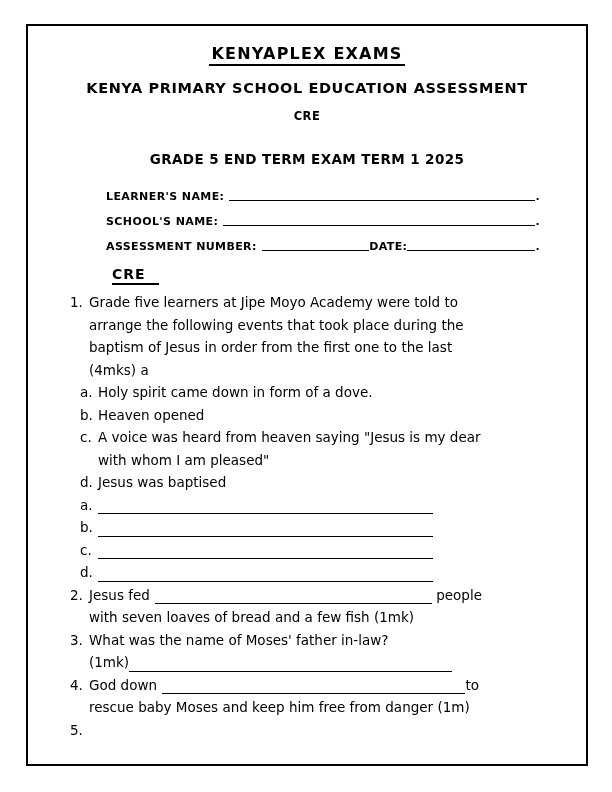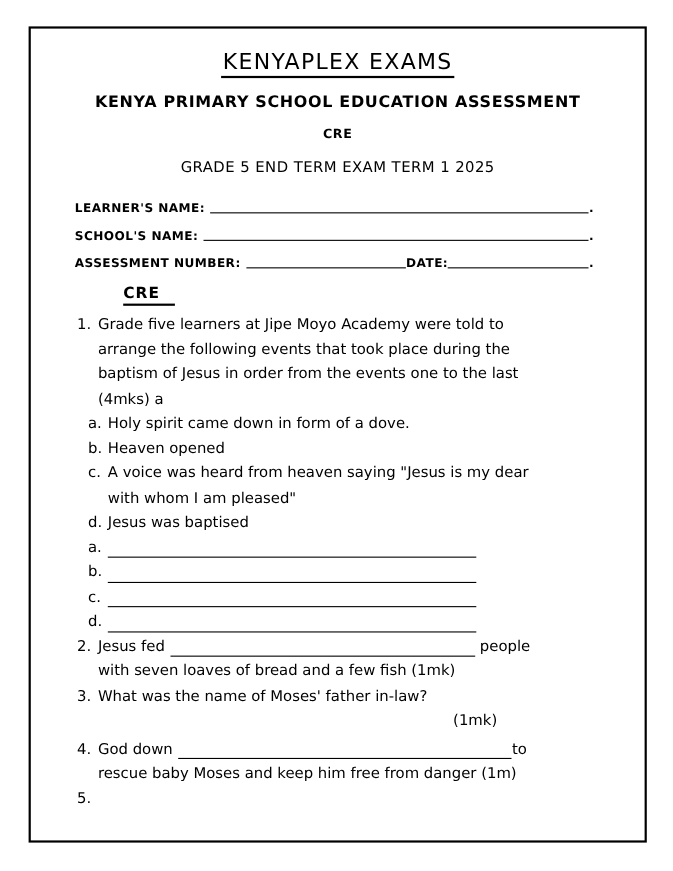--- a/index.html
+++ b/index.html
@@ -8,30 +8,30 @@
     font-family:"DejaVu Sans","Liberation Sans",sans-serif;
     color:#000;-webkit-font-smoothing:antialiased;
   }
   .sheet{
     position:absolute;left:26px;top:24px;width:562px;height:742px;
     border:2px solid #000;box-sizing:border-box;overflow:hidden;background:#fff;
   }
   
   .header{text-align:center;}
   .title{
-    margin-top:18px;font-size:20px;font-weight:normal;letter-spacing:1.2px;
+    margin-top:18px;font-size:16px;font-weight:bold;letter-spacing:1.2px;
     display:inline-block;border-bottom:2px solid #000;padding:0 2px 1px 2px;
   }
   .title-wrap{text-align:center;}
   .subtitle{margin-top:14px;font-size:14.5px;font-weight:bold;letter-spacing:0.6px;}
   .subject{margin-top:13px;font-size:11.5px;font-weight:bold;letter-spacing:0.5px;}
-  .examline{margin-top:16px;font-size:13.5px;font-weight:normal;letter-spacing:0.4px;}
+  .examline{margin-top:28px;font-size:13.5px;font-weight:bold;letter-spacing:0.4px;}
   
   .form{margin-top:11px;padding:0 46px 0 40px;}
-  .form-row{display:flex;align-items:flex-end;height:25px;font-size:11px;font-weight:bold;letter-spacing:0.4px;}
+  .form-row{display:flex;align-items:flex-end;height:25px;font-size:11px;font-weight:bold;letter-spacing:0.4px;margin-left:38px;}
   .form-label{white-space:nowrap;}
   .bl{border-bottom:1.6px solid #000;margin-bottom:2px;}
   .grow{flex:1 1 auto;}
   .bl-gap{margin-left:5px;}
   .assess-blank2{width:128px;}
   
   .section-heading{
     display:inline-block;margin:13px 0 0 84px;font-size:14px;font-weight:bold;
     letter-spacing:1px;border-bottom:2px solid #000;padding:0 13px 1px 0;
   }
@@ -41,21 +41,21 @@
   .q-num{width:19px;flex:0 0 19px;}
   .q-cont{margin-left:19px;}
   .opt-line{display:flex;margin-left:10px;}
   .opt-letter{width:18px;flex:0 0 18px;}
   .opt-cont{margin-left:28px;}
   .ans-row{display:flex;align-items:flex-end;margin-left:10px;width:353px;}
   .ans-row .opt-letter{align-self:flex-start;}
   .flexline{display:flex;align-items:flex-end;}
   .q2row{width:412px;}
   .q4row{width:409px;}
-  .q3row{width:363px;flex-direction:column;}
+  .q3row{width:363px;}
   .post-gap{margin-left:4px;white-space:nowrap;}
 </style>
 </head>
 <body>
 
 <div class="sheet">
 
   <div class="header">
     <div class="title-wrap">
       <div class="title">KENYAPLEX EXAMS</div>
@@ -89,21 +89,21 @@
     <div class="section-heading">CRE</div>
   </div>
 
   <div class="questions">
 
     <div class="q-line">
       <span class="q-num">1.</span>
       <span>Grade five learners at Jipe Moyo Academy were told to</span>
     </div>
     <div class="q-cont">arrange the following events that took place during the</div>
-    <div class="q-cont">baptism of Jesus in order from the events one to the last</div>
+    <div class="q-cont">baptism of Jesus in order from the first one to the last</div>
     <div class="q-cont">(4mks) a</div>
 
     <div class="opt-line">
       <span class="opt-letter">a.</span>
       <span>Holy spirit came down in form of a dove.</span>
     </div>
     <div class="opt-line">
       <span class="opt-letter">b.</span>
       <span>Heaven opened</span>
     </div>

